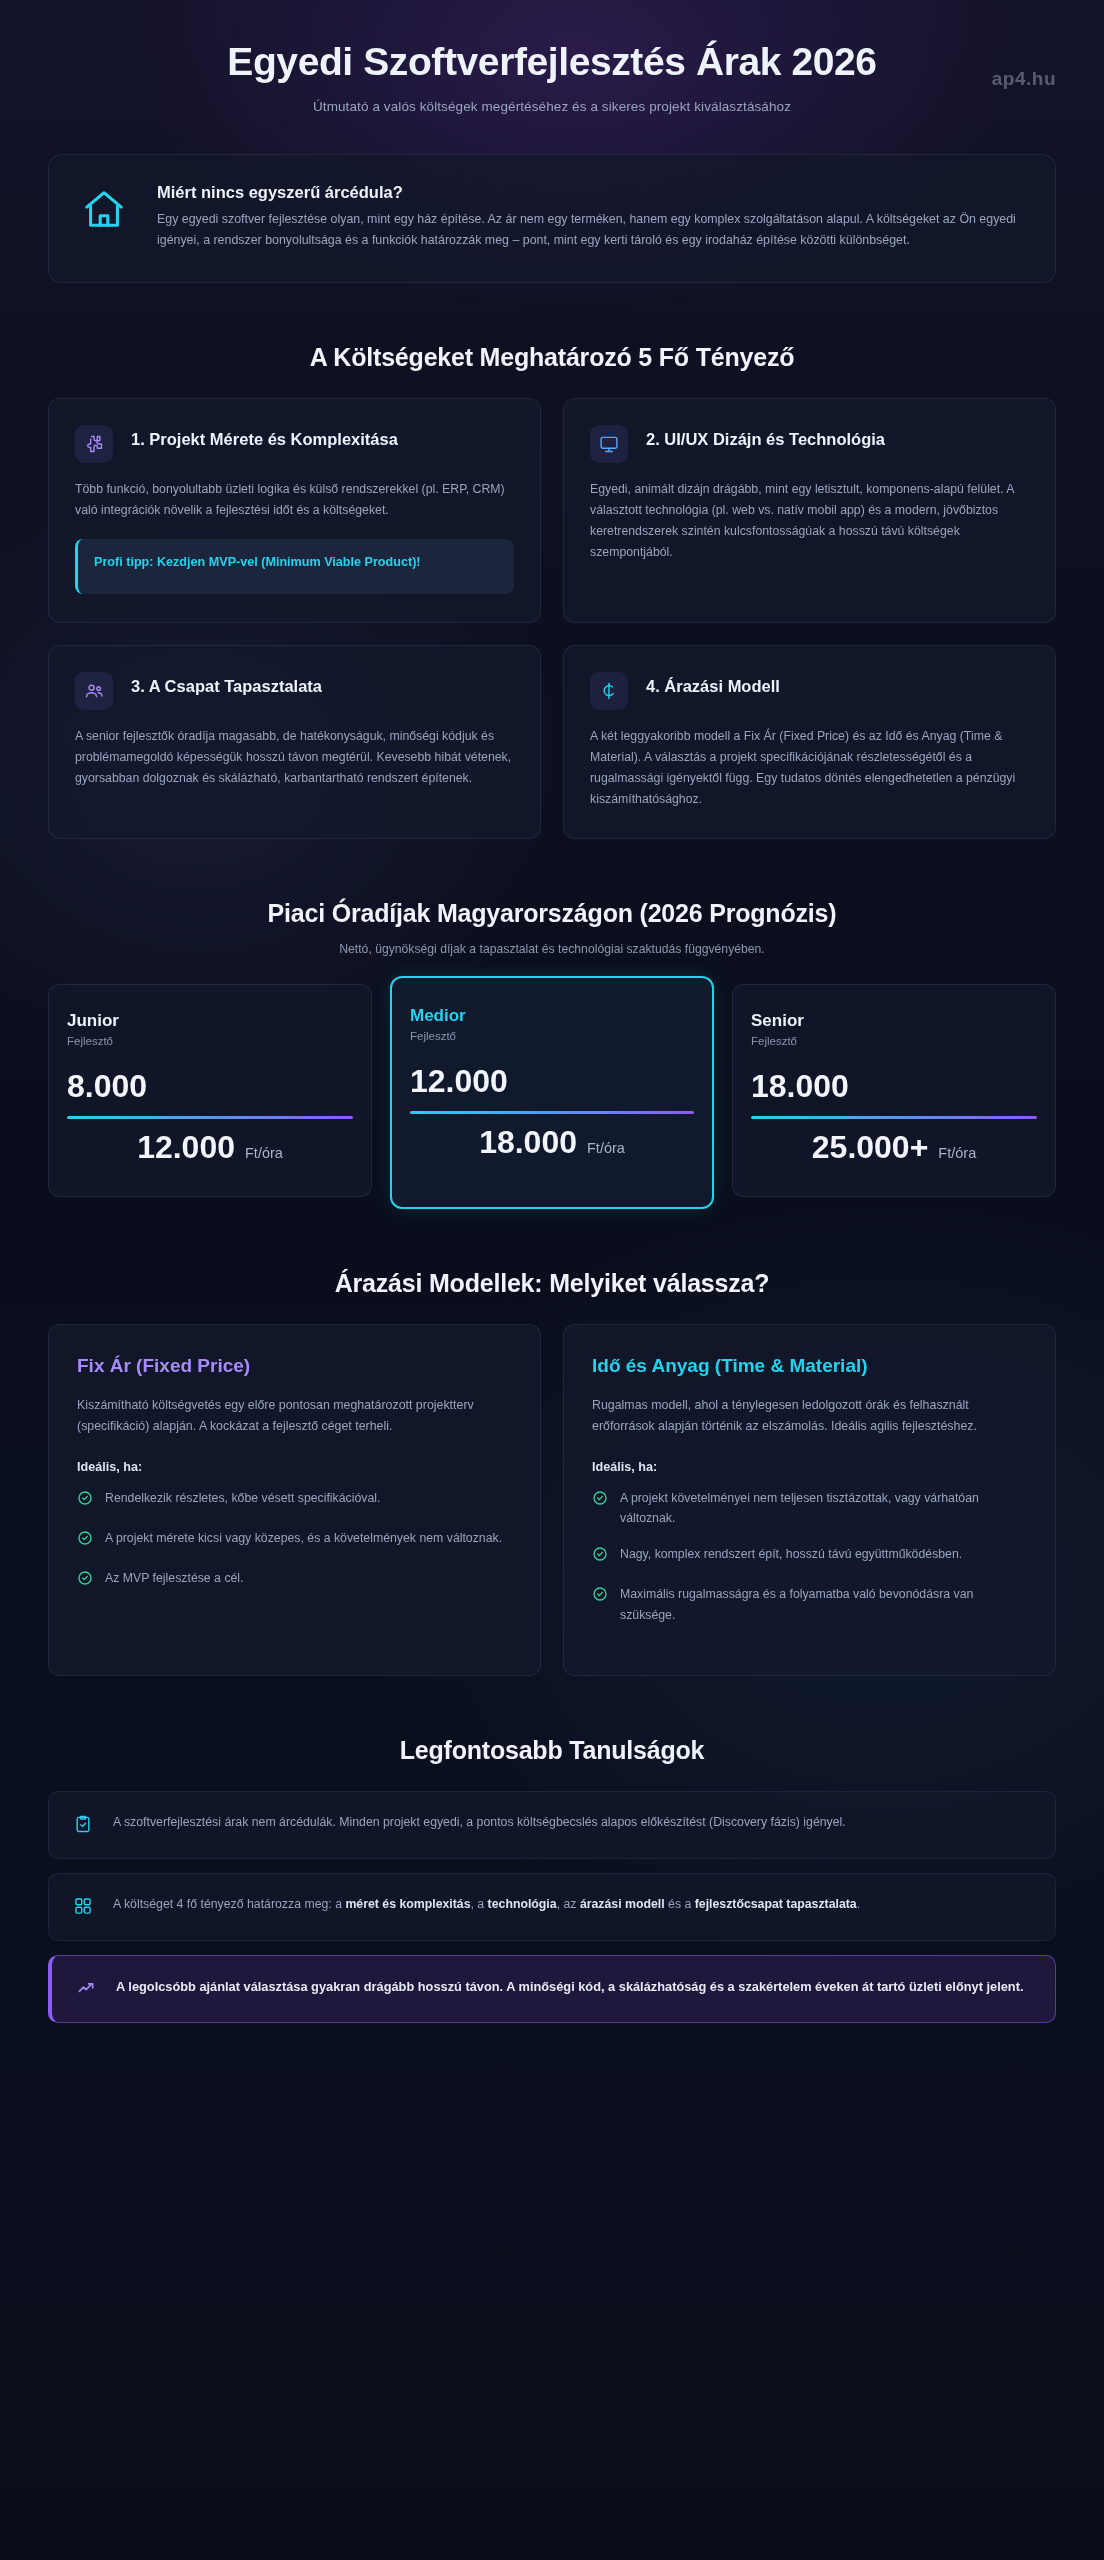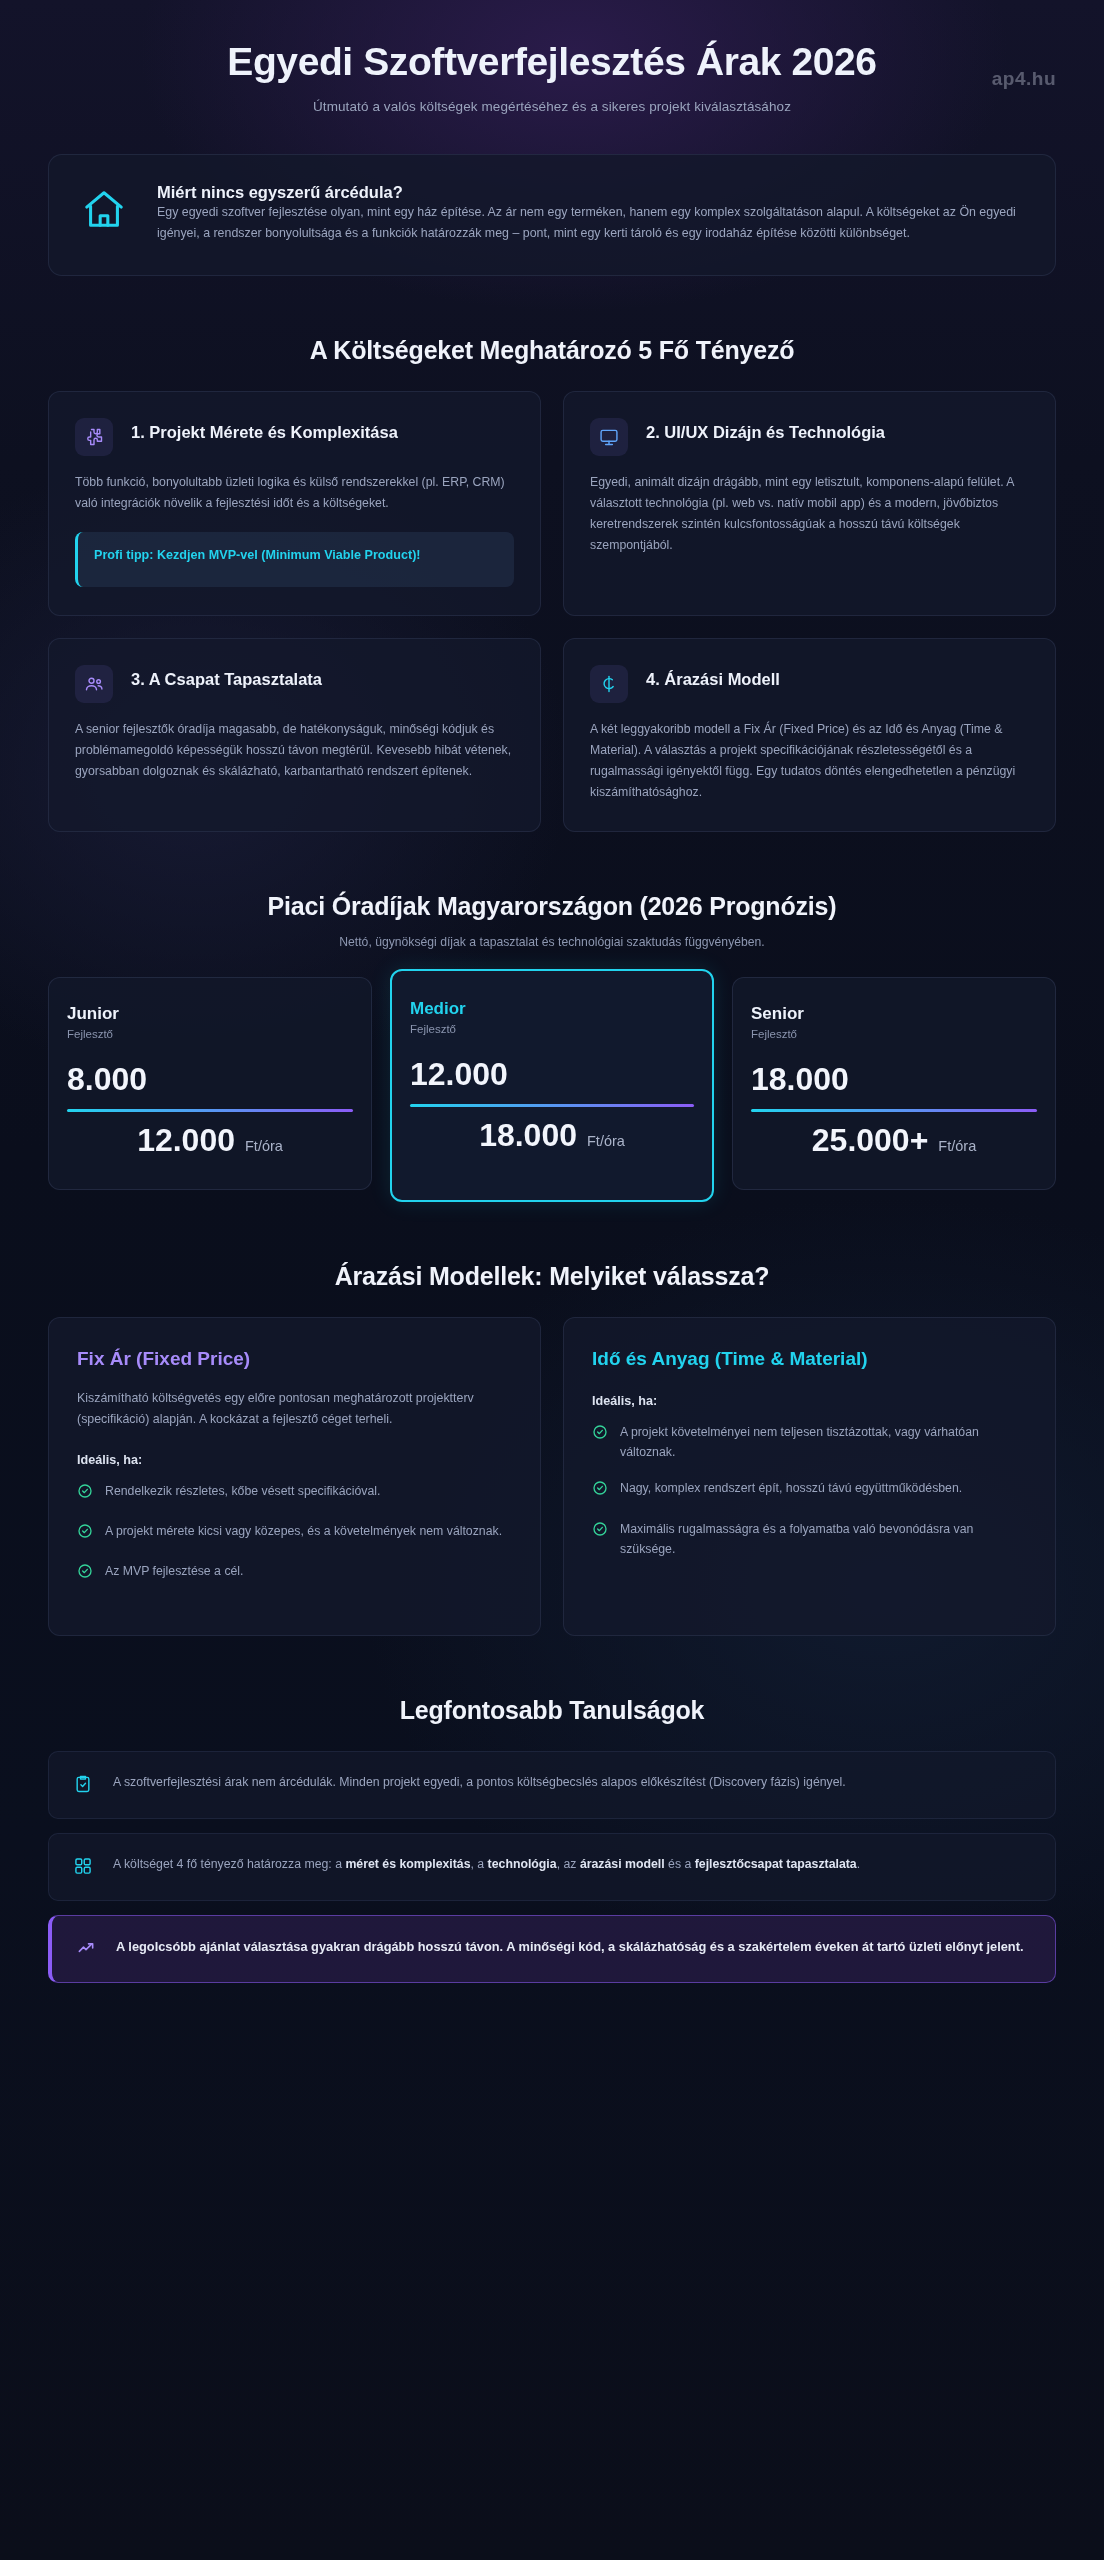--- a/index.html
+++ b/index.html
@@ -58,21 +58,21 @@
     gap: 26px;
     align-items: flex-start;
     background: rgba(19,24,43,0.8);
     border: 1px solid rgba(99,115,160,0.18);
     border-radius: 14px;
   }
   .intro .ico { flex: 0 0 52px; padding-top: 4px; }
   .intro h3 {
     font-size: 16.5px;
     color: #eef2fb;
-    margin-bottom: 0;
+    margin-bottom: 7px;
   }
   .intro p {
     font-size: 12.4px;
     line-height: 1.72;
     color: #9ba5bf;
   }
 
   
   .sec-title {
     text-align: center;
@@ -408,20 +408,21 @@
                   <path d="m8.5 12 2.5 2.5 4.5-5"></path>
                 </svg>
             </span>
             <span>Az MVP fejlesztése a cél.</span>
           </li>
         </ul>
       </div>
 
       <div class="model tm">
         <h4>Idő és Anyag (Time &amp; Material)</h4>
+        <p>Rugalmas modell, ahol a ténylegesen ledolgozott órák és felhasznált erőforrások alapján történik az elszámolás. Ideális agilis fejlesztéshez.</p>
         <div class="ideal">Ideális, ha:</div>
         <ul>
           <li>
             <span class="check">
               <svg width="16" height="16" viewBox="0 0 24 24" fill="none" stroke="#34d399" stroke-width="2" stroke-linecap="round" stroke-linejoin="round">
                   <circle cx="12" cy="12" r="9"></circle>
                   <path d="m8.5 12 2.5 2.5 4.5-5"></path>
                 </svg>
             </span>
             <span>A projekt követelményei nem teljesen tisztázottak, vagy várhatóan változnak.</span>

